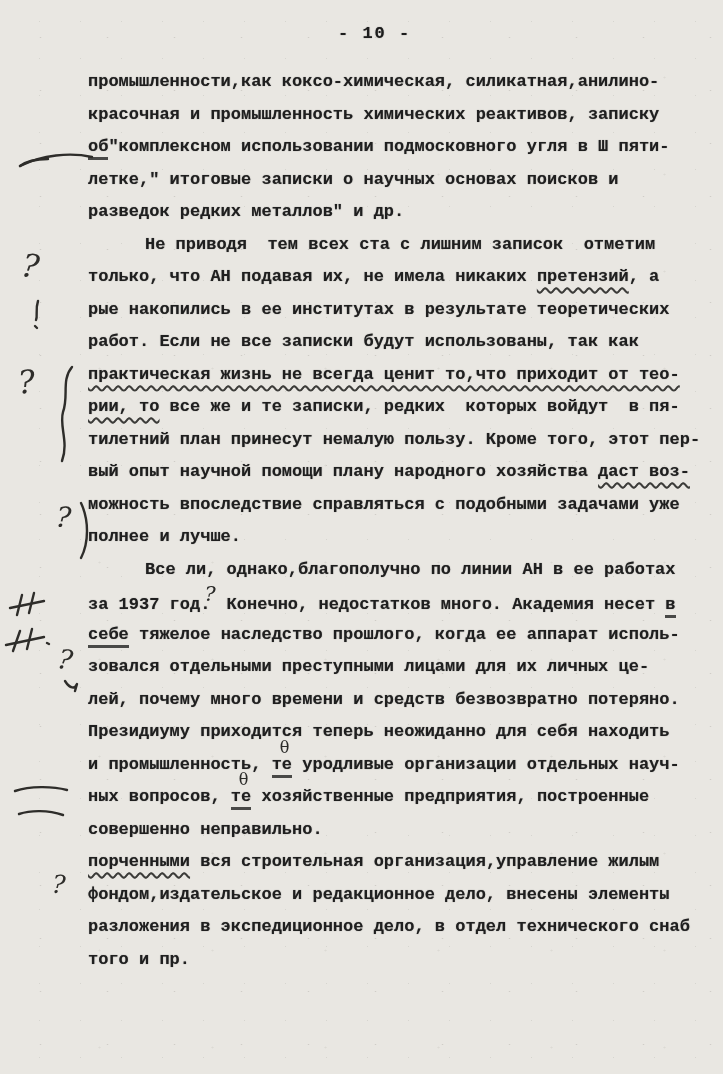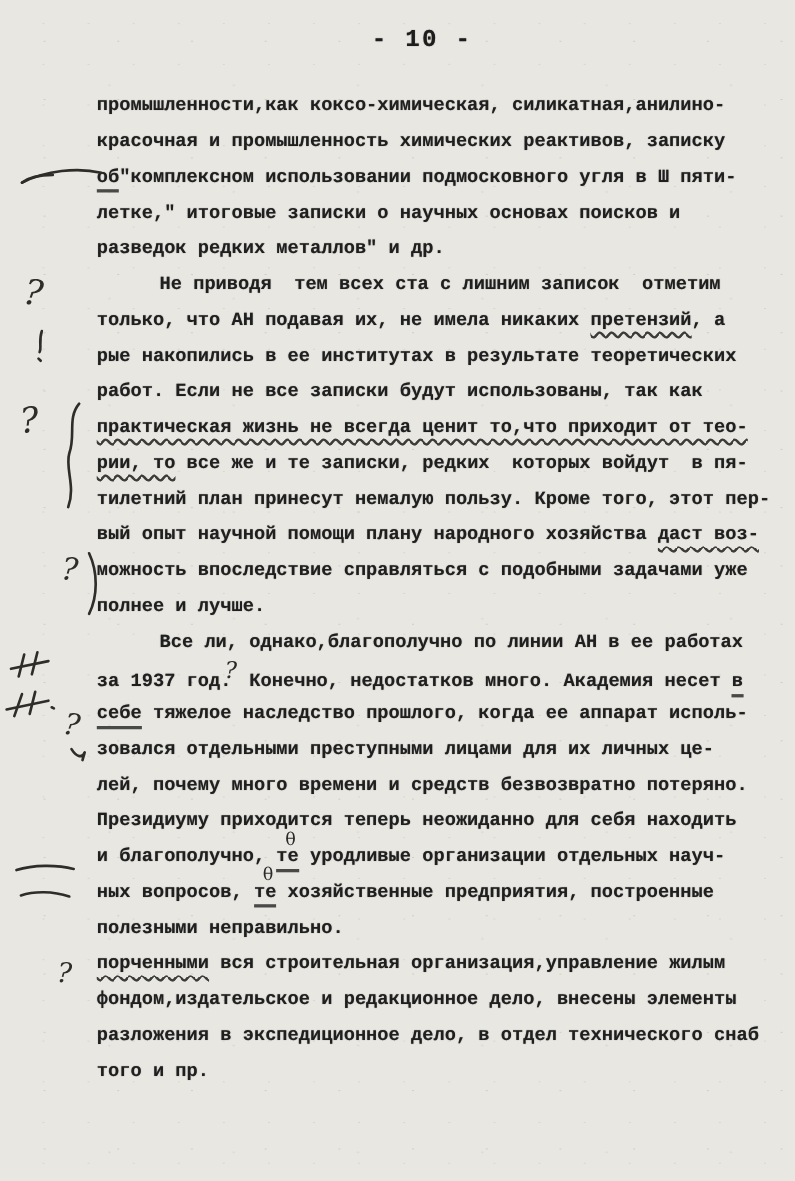--- a/index.html
+++ b/index.html
@@ -13,26 +13,26 @@
     background-image:
       radial-gradient(rgba(70,68,60,.16) .6px, transparent 1.1px),
       radial-gradient(rgba(70,68,60,.11) .5px, transparent 1px),
       radial-gradient(rgba(70,68,60,.08) .8px, transparent 1.4px),
       radial-gradient(130% 120% at 50% 42%, rgba(0,0,0,0) 62%, rgba(40,40,35,.06) 100%);
     background-size:67px 53px, 41px 37px, 113px 97px, 100% 100%;
     background-position:7px 11px, 19px 3px, 43px 29px, 0 0;
   }
   .page-number{
     position:absolute;left:338px;top:24px;
-    font-size:22px;font-weight:700;color:#1d1d1d;
+    font-size:17px;font-weight:700;color:#1d1d1d;
     letter-spacing:2px;text-shadow:0 0 1px rgba(25,25,25,.6);
     white-space:pre;
   }
   .text-block{
-    position:absolute;left:88px;top:81px;width:628px;
+    position:absolute;left:88px;top:66px;width:628px;
     font-size:17px;font-weight:700;color:#1f1f1f;
     text-shadow:0 0 1px rgba(25,25,25,.55);
   }
   .line{white-space:pre;height:32.5px;line-height:32.5px;}
   .line.indent{text-indent:57px;}
   .seg{position:relative;}
   
   .hu{border-bottom:3px solid rgba(38,38,36,.82);padding-bottom:1px;}
   
   .w{text-decoration-line:underline;text-decoration-style:wavy;
@@ -78,23 +78,23 @@
       <div class="line"><span class="seg">тилетний план принесут немалую пользу. Кроме того, этот пер-</span></div>
       <div class="line"><span class="seg">вый опыт научной помощи плану народного хозяйства </span><span class="seg w">даст воз-</span></div>
       <div class="line"><span class="seg">можность впоследствие справляться с подобными задачами уже</span></div>
       <div class="line"><span class="seg">полнее и лучше.</span></div>
       <div class="line indent"><span class="seg">Все ли, однако,благополучно по линии АН в ее работах</span></div>
       <div class="line"><span class="seg">за 1937 год.</span><span class="seg hand-sup">?</span><span class="seg"> Конечно, недостатков много. Академия несет </span><span class="seg hu">в</span></div>
       <div class="line"><span class="seg hu">себе</span><span class="seg"> тяжелое наследство прошлого, когда ее аппарат исполь-</span></div>
       <div class="line"><span class="seg">зовался отдельными преступными лицами для их личных це-</span></div>
       <div class="line"><span class="seg">лей, почему много времени и средств безвозвратно потеряно.</span></div>
       <div class="line"><span class="seg">Президиуму приходится теперь неожиданно для себя находить</span></div>
-      <div class="line"><span class="seg">и благополучно, </span><span class="seg hu">те<i class="above-mark">θ</i></span><span class="seg"> уродливые организации отдельных науч-</span></div>
+      <div class="line"><span class="seg">и промышленность, </span><span class="seg hu">те<i class="above-mark">θ</i></span><span class="seg"> уродливые организации отдельных науч-</span></div>
       <div class="line"><span class="seg">ных вопросов, </span><span class="seg hu">те<i class="above-mark">θ</i></span><span class="seg"> хозяйственные предприятия, построенные</span></div>
-      <div class="line"><span class="seg">полезными неправильно.</span></div>
+      <div class="line"><span class="seg">совершенно неправильно.</span></div>
       <div class="line"><span class="seg w">порченными</span><span class="seg"> вся строительная организация,управление жилым</span></div>
       <div class="line"><span class="seg">фондом,издательское и редакционное дело, внесены элементы</span></div>
       <div class="line"><span class="seg">разложения в экспедиционное дело, в отдел технического снаб</span></div>
       <div class="line"><span class="seg">того и пр.</span></div>
     </div>
   <div class="marks" id="marks-layer">
       <svg class="mark-path" width="80" height="26" viewBox="0 0 80 26" style="left: 16px; top: 146px;">
         <path d="M4,20 C26,9 54,6 76,11"></path>
         <path d="M4,20 C12,14 22,13 32,13"></path>
       </svg>

